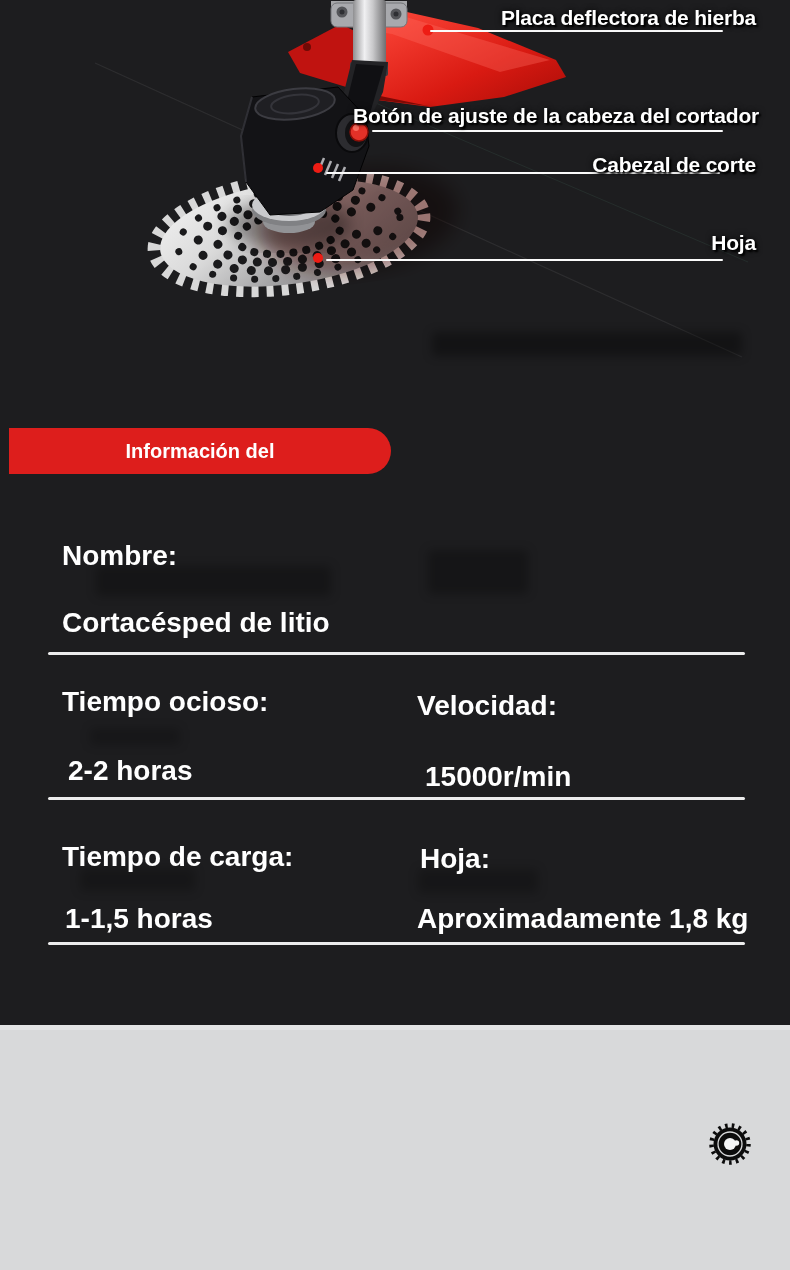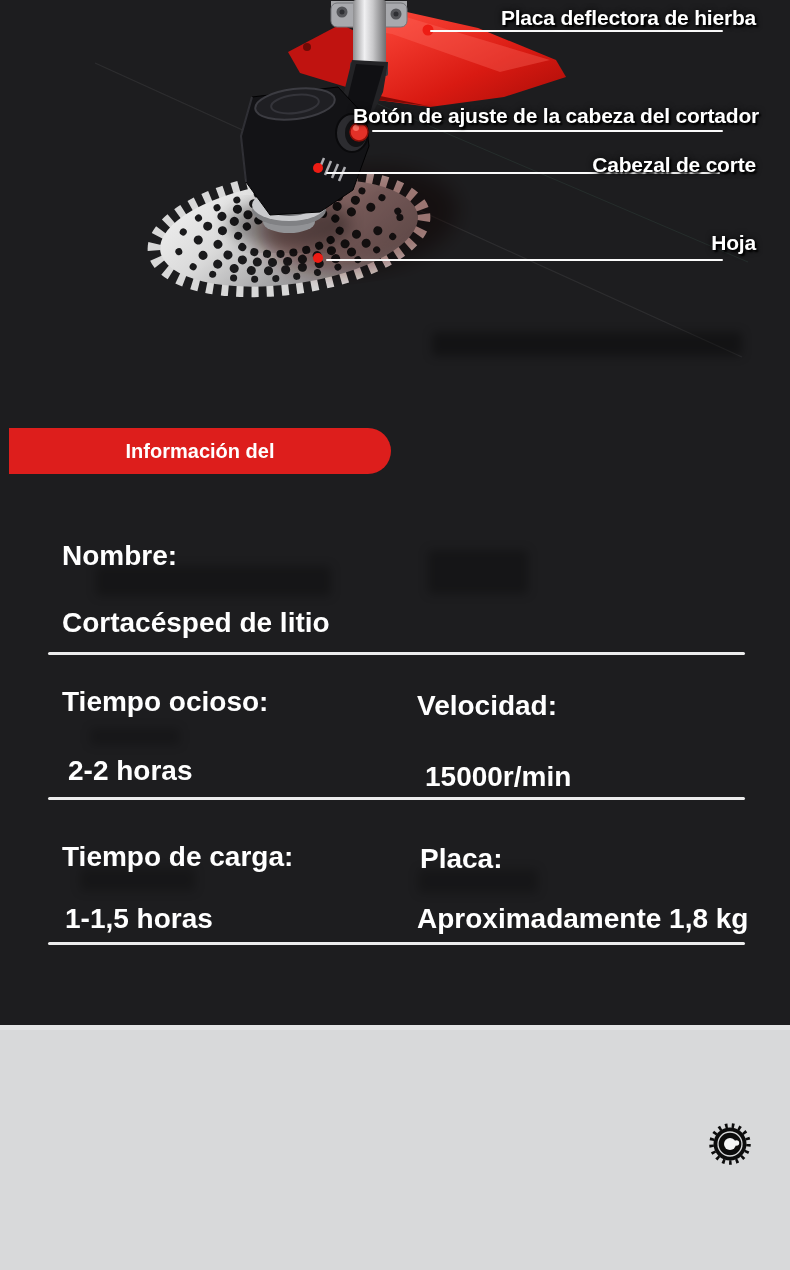--- a/index.html
+++ b/index.html
@@ -179,21 +179,21 @@
   <div class="spec v-name">Cortacésped de litio</div>
   <div class="divider div-1"></div>
 
   <div class="spec l-idle">Tiempo ocioso:</div>
   <div class="spec l-speed">Velocidad:</div>
   <div class="spec v-idle">2-2 horas</div>
   <div class="spec v-speed">15000r/min</div>
   <div class="divider div-2"></div>
 
   <div class="spec l-charge">Tiempo de carga:</div>
-  <div class="spec l-weight">Placa:</div>
+  <div class="spec l-weight">Hoja:</div>
   <div class="spec v-charge">1-1,5 horas</div>
   <div class="spec v-weight">Aproximadamente 1,8 kg</div>
   <div class="divider div-3"></div>
 
   <div class="footer"></div>
   <svg class="blade-icon" width="52" height="52" viewBox="0 0 52 52" aria-hidden="true">
     <circle cx="26" cy="26" r="18.5" fill="none" stroke="#0c0c0c" stroke-width="4.5" stroke-dasharray="2.6 4.2"></circle>
     <circle cx="26" cy="26" r="16.5" fill="#0c0c0c"></circle>
     <circle cx="26" cy="26" r="12" fill="none" stroke="#d8d9da" stroke-width="1.3"></circle>
     <circle cx="26" cy="26" r="6" fill="#f4f5f6"></circle>

